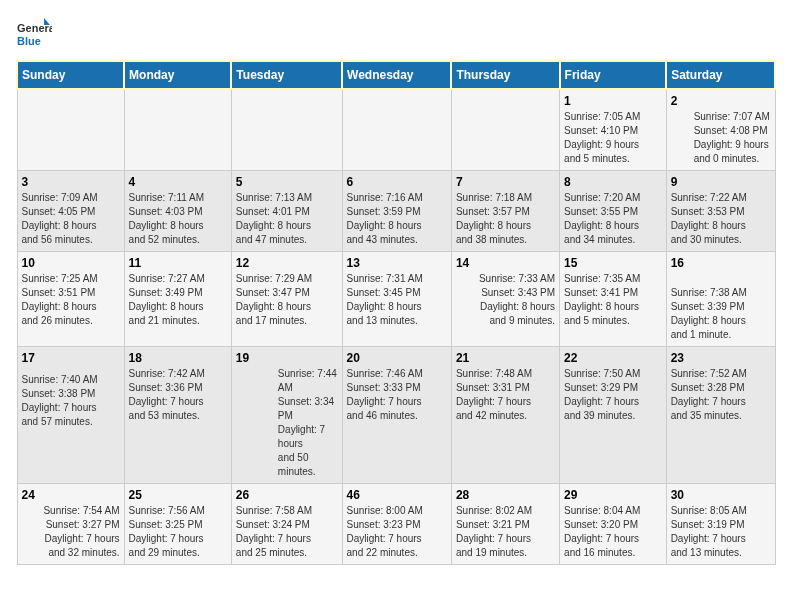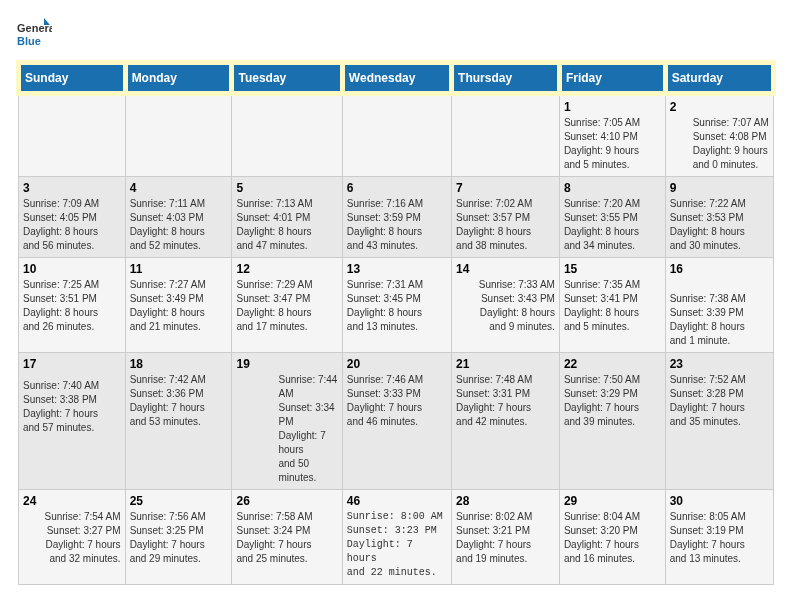--- a/index.html
+++ b/index.html
@@ -40,21 +40,21 @@
     }
     thead tr {
       background-color: #1a6faf;
       color: #fff;
     }
     thead th {
       padding: 6px 4px;
       text-align: left;
       font-size: 12px;
       font-weight: bold;
-      border: 5px solid #fef9c3;
+      border: 2px solid #fef9c3;
     }
     tbody tr {
       vertical-align: top;
     }
     tbody td {
       border: 1px solid #ccc;
       padding: 4px;
       height: 80px;
       width: 113px;
     }
@@ -152,21 +152,21 @@
         </td>
         <td>
           <span class="day-num">6</span>
           <div class="day-info" style="white-space: pre-line;">Sunrise: 7:16 AM
 Sunset: 3:59 PM
 Daylight: 8 hours
 and 43 minutes.</div>
         </td>
         <td>
           <span class="day-num">7</span>
-          <div class="day-info" style="white-space: pre-line;">Sunrise: 7:02 AM
+          <div class="day-info" style="white-space: pre-line;">Sunrise: 7:18 AM
 Sunset: 3:57 PM
 Daylight: 8 hours
 and 38 minutes.</div>
         </td>
         <td>
           <span class="day-num">8</span>
           <div class="day-info" style="white-space: pre-line;">Sunrise: 7:20 AM
 Sunset: 3:55 PM
 Daylight: 8 hours
 and 34 minutes.</div>
@@ -298,21 +298,21 @@
         </td>
         <td>
           <span class="day-num">26</span>
           <div class="day-info" style="white-space: pre-line;">Sunrise: 7:58 AM
 Sunset: 3:24 PM
 Daylight: 7 hours
 and 25 minutes.</div>
         </td>
         <td>
           <span class="day-num">46</span>
-          <div class="day-info" style="white-space: pre-line; font-family: Liberation Mono, monospace;">Sunrise: 8:00 AM
+          <div class="day-info" style="white-space: pre-line;">Sunrise: 8:00 AM
 Sunset: 3:23 PM
 Daylight: 7 hours
 and 22 minutes.</div>
         </td>
         <td>
           <span class="day-num">28</span>
           <div class="day-info" style="white-space: pre-line;">Sunrise: 8:02 AM
 Sunset: 3:21 PM
 Daylight: 7 hours
 and 19 minutes.</div>

